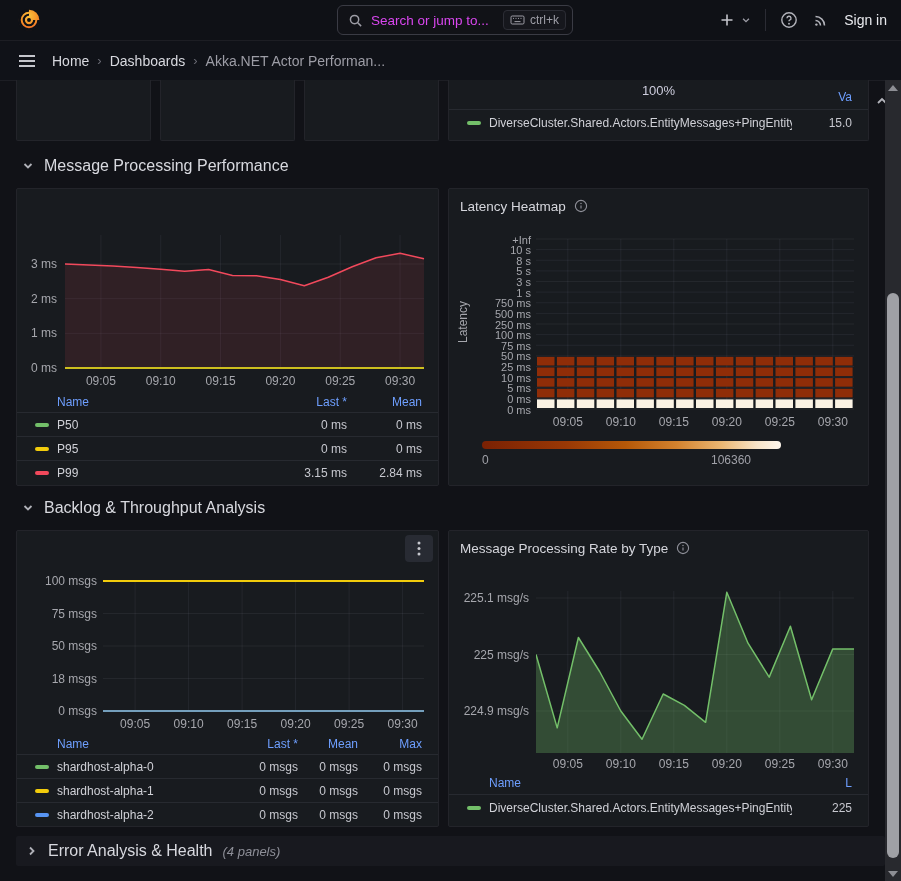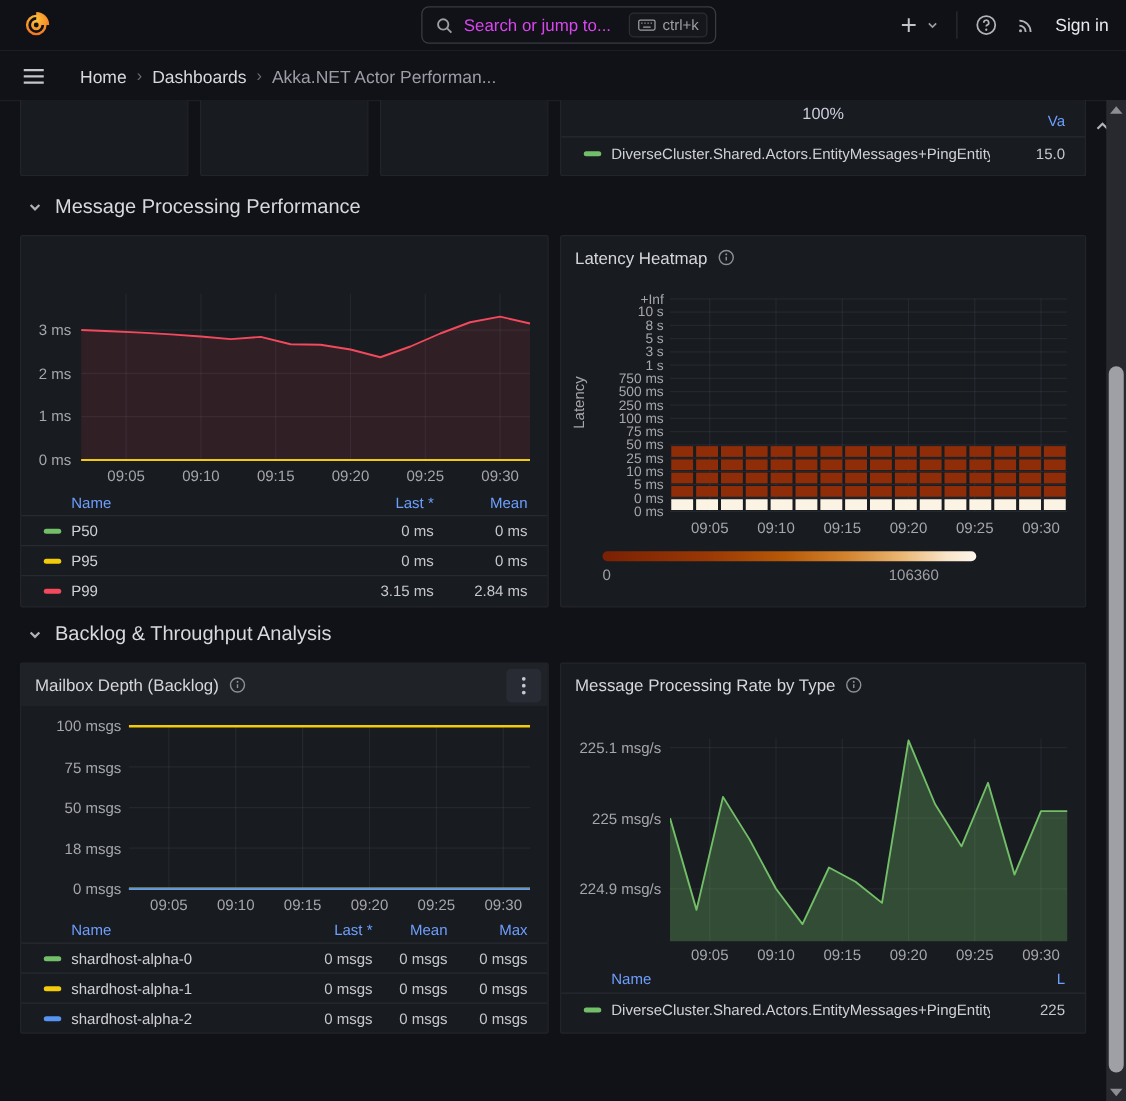--- a/index.html
+++ b/index.html
@@ -16,21 +16,21 @@
   .searchbox{position:absolute;left:337px;top:5px;width:236px;height:30px;background:#111217;
              border:1px solid #3a3b44;border-radius:6px;display:flex;align-items:center;
              padding:0 6px 0 10px;box-sizing:border-box;gap:8px;cursor:text;}
   .searchbox .ph{color:#d946ef;font-size:13.5px;flex:1;white-space:nowrap;overflow:hidden;}
   .kbdchip{display:flex;align-items:center;gap:5px;background:#16171d;border:1px solid #2c2d35;
            border-radius:4px;padding:2px 6px;color:#9d9da6;font-size:12px;}
   .nav-right{position:absolute;right:14px;top:0;height:40px;display:flex;align-items:center;gap:14px;}
   .vdiv{width:1px;height:22px;background:#2b2c34;}
   .signin{color:#e9eaee;font-size:14px;font-weight:500;cursor:pointer;white-space:nowrap;}
   .burger{margin-left:18px;cursor:pointer;}
-  .crumbs{display:flex;align-items:center;margin-left:28px;gap:8px;font-size:14px;white-space:nowrap;}
+  .crumbs{display:flex;align-items:center;margin-left:16px;gap:8px;font-size:14px;white-space:nowrap;}
   .crumb{color:#d8d9df;font-weight:500;cursor:pointer;}
   .crumb.current{color:#9d9da6;font-weight:400;cursor:default;}
   .csep{color:#6b6c75;font-size:13px;}
   .tb-right{position:absolute;right:12px;top:41px;height:38px;display:flex;align-items:center;gap:12px;}
   .tb-text{color:#c9cad1;font-size:13.5px;font-weight:500;white-space:nowrap;}
   .tbtn{display:flex;align-items:center;gap:6px;cursor:pointer;}
   
   .panel{position:absolute;background:#181b1f;border:1px solid #23242a;border-radius:2px;
          box-sizing:border-box;overflow:hidden;}
   .panel.cut{border-top:none;border-radius:0 0 2px 2px;}
@@ -440,30 +440,20 @@
   <div class="sechdr" style="left:22px;top:496px;height:24px;">
     <span class="icon">
       <svg width="12" height="12" viewBox="0 0 12 12" fill="none" stroke="#b0b1b8" stroke-width="1.8">
           <path d="M2.5 4 L6 7.5 L9.5 4"></path>
         </svg>
     </span>
     <span class="st">Backlog &amp; Throughput Analysis</span>
   </div>
 
   <div class="panel" id="panelC" style="left:16px;top:530px;width:423px;height:297px;">
-    <div class="ptitle" style="background:rgba(204,204,220,0.045);">
-      <span class="t">Mailbox Depth (Backlog)</span>
-      <span class="icon">
-        <svg width="14" height="14" viewBox="0 0 16 16" fill="none" stroke="#8e8f98" stroke-width="1.3">
-          <circle cx="8" cy="8" r="6.4"></circle>
-            <path d="M8 7.4v3.4"></path>
-            <path d="M8 5v.2" stroke-linecap="round" stroke-width="1.7"></path>
-        </svg>
-      </span>
-    </div>
     <div class="kebab-btn">
       <svg width="4" height="15" viewBox="0 0 4 15" fill="#c7c8ce">
           <circle cx="2" cy="2" r="1.5"></circle>
           <circle cx="2" cy="7.5" r="1.5"></circle>
           <circle cx="2" cy="13" r="1.5"></circle>
         </svg>
     </div>
     <svg id="svgC" style="position:absolute;left:86px;top:42px;" width="321" height="146">
         <line x1="0" y1="138" x2="321" y2="138" class="grid-line"></line>
         <line x1="0" y1="105.5" x2="321" y2="105.5" class="grid-line"></line>
@@ -572,20 +562,29 @@
           <span class="num">L</span>
         </div>
         <div class="lgrid lrow" style="grid-template-columns: 22px 1fr 60px; height: 26px;">
           <span class="swatch" style="background: rgb(115, 191, 105);"></span>
           <span class="lname">DiverseCluster.Shared.Actors.EntityMessages+PingEntity</span>
           <span class="num">225</span>
         </div>
       </div>
   </div>
 
+  <div class="sechdr rowhdr-bg" style="left:16px;top:836px;width:869px;height:30px;">
+    <span class="icon">
+      <svg width="12" height="12" viewBox="0 0 12 12" fill="none" stroke="#b0b1b8" stroke-width="1.8">
+          <path d="M4 2.5 L7.5 6 L4 9.5"></path>
+        </svg>
+    </span>
+    <span class="st">Error Analysis &amp; Health</span>
+    <span class="cnt">(4 panels)</span>
+  </div>
 
   <div class="sb-track">
     <div class="sb-up"></div>
     <div class="sb-thumb"></div>
     <div class="sb-down"></div>
   </div>
 
 </div>
 
 </body></html>

